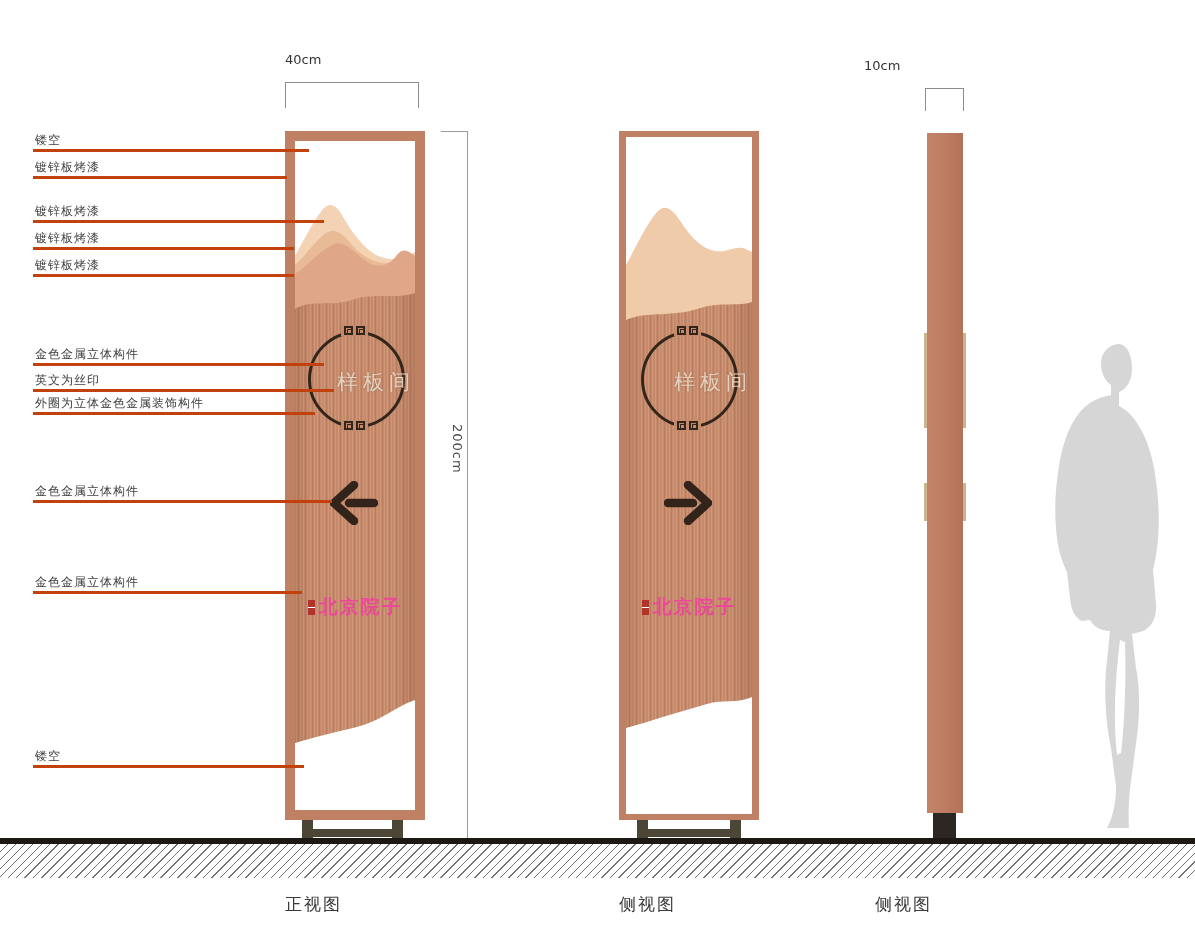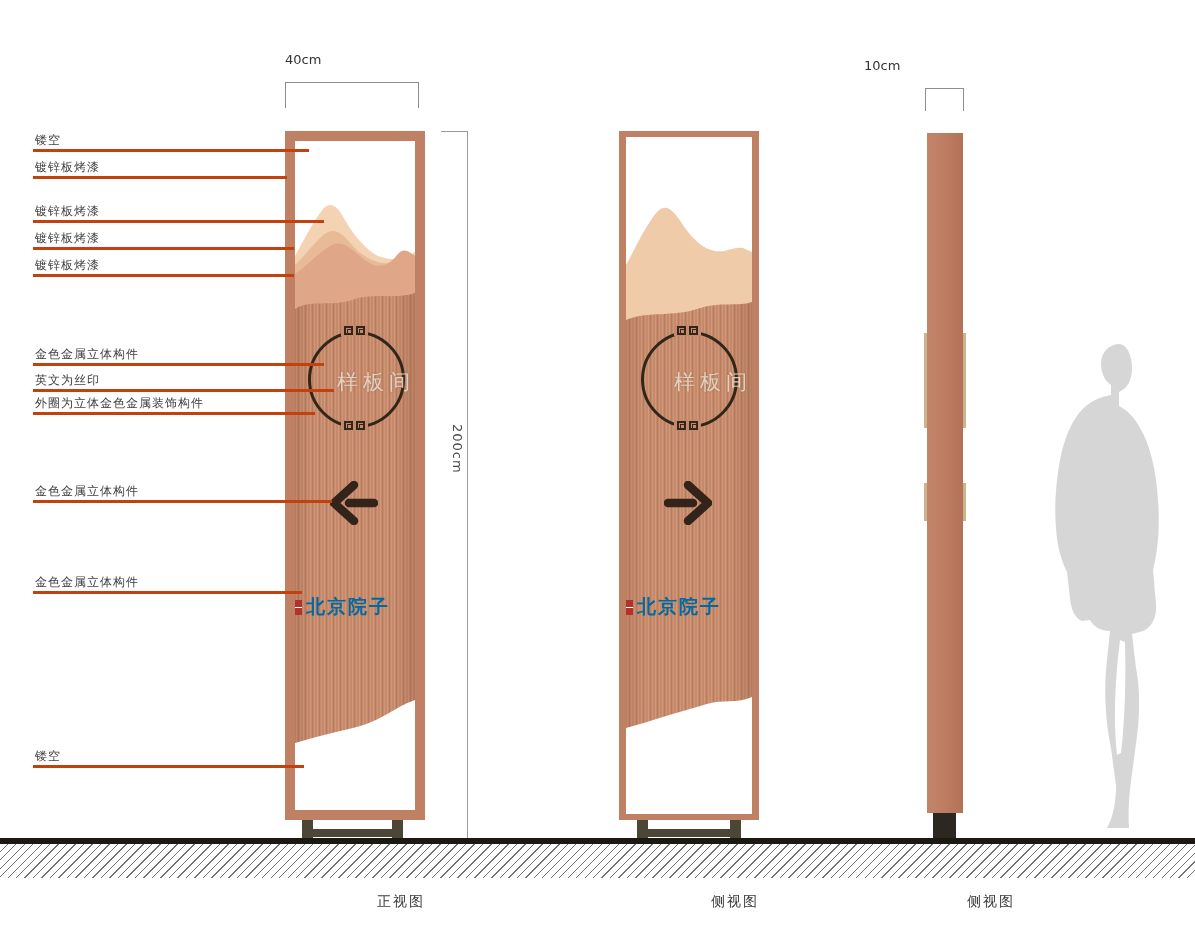--- a/index.html
+++ b/index.html
@@ -24,34 +24,34 @@
 
   .emblem{position:absolute;width:91px;height:91px;border:3px solid #32261a;border-radius:50%;z-index:12;}
   .orn{position:absolute;display:flex;gap:3px;background:#c5896b;padding:1px 3px;z-index:13;}
   .orn i{display:block;width:9px;height:9px;border:2px solid #32261a;box-sizing:border-box;position:relative;}
   .orn i::after{content:"";position:absolute;left:1px;top:1px;width:3px;height:3px;border:1px solid #32261a;}
   .plaque{position:absolute;text-align:right;font-size:21px;letter-spacing:5px;color:#e9dccd;opacity:.88;
           text-shadow:0 0 2px rgba(110,70,40,.5);z-index:14;}
 
   .arrow-svg{position:absolute;z-index:14;}
 
-  .brand{position:absolute;text-align:left;font-family:"DejaVu Serif","Liberation Serif",serif;
-         font-weight:bold;font-size:19px;color:#0369a1;letter-spacing:2px;z-index:14;white-space:nowrap;}
+  .brand{position:absolute;text-align:center;font-family:"DejaVu Serif","Liberation Serif",serif;
+         font-weight:bold;font-size:19px;color:#ec4899;letter-spacing:2px;z-index:14;white-space:nowrap;}
   .seal{display:inline-block;width:7px;height:15px;margin-right:4px;vertical-align:-2px;
         background:linear-gradient(#b0342b 0 44%,#fff 44% 56%,#b0342b 56% 100%);}
 
   .foot{position:absolute;background:#4b4635;z-index:8;}
   .side-strip{position:absolute;background:#ccb390;z-index:9;}
 
   .ground-line{position:absolute;left:0;top:838px;width:1195px;height:6px;background:#1c1813;z-index:20;}
   .hatch{position:absolute;left:0;top:844px;width:1195px;height:34px;z-index:20;
          background:repeating-linear-gradient(135deg,#ffffff 0 5px,#5a5a5a 5px 6px);opacity:.85;}
 
-  .view-label{position:absolute;top:893px;width:140px;text-align:right;
-              font-size:14px;color:#3a3a3a;letter-spacing:2px;z-index:30;}
+  .view-label{position:absolute;top:893px;width:140px;text-align:left;
+              font-size:17px;color:#3a3a3a;letter-spacing:2px;z-index:30;}
 
   .person-svg{position:absolute;left:1040px;top:340px;z-index:6;}
 </style>
 </head>
 <body>
 
 <div class="canvas">
 
   <div class="callout" style="top:133px;width:274px"><span>镂空</span></div>
   <div class="callout" style="top:160px;width:252px"><span>镀锌板烤漆</span></div>

